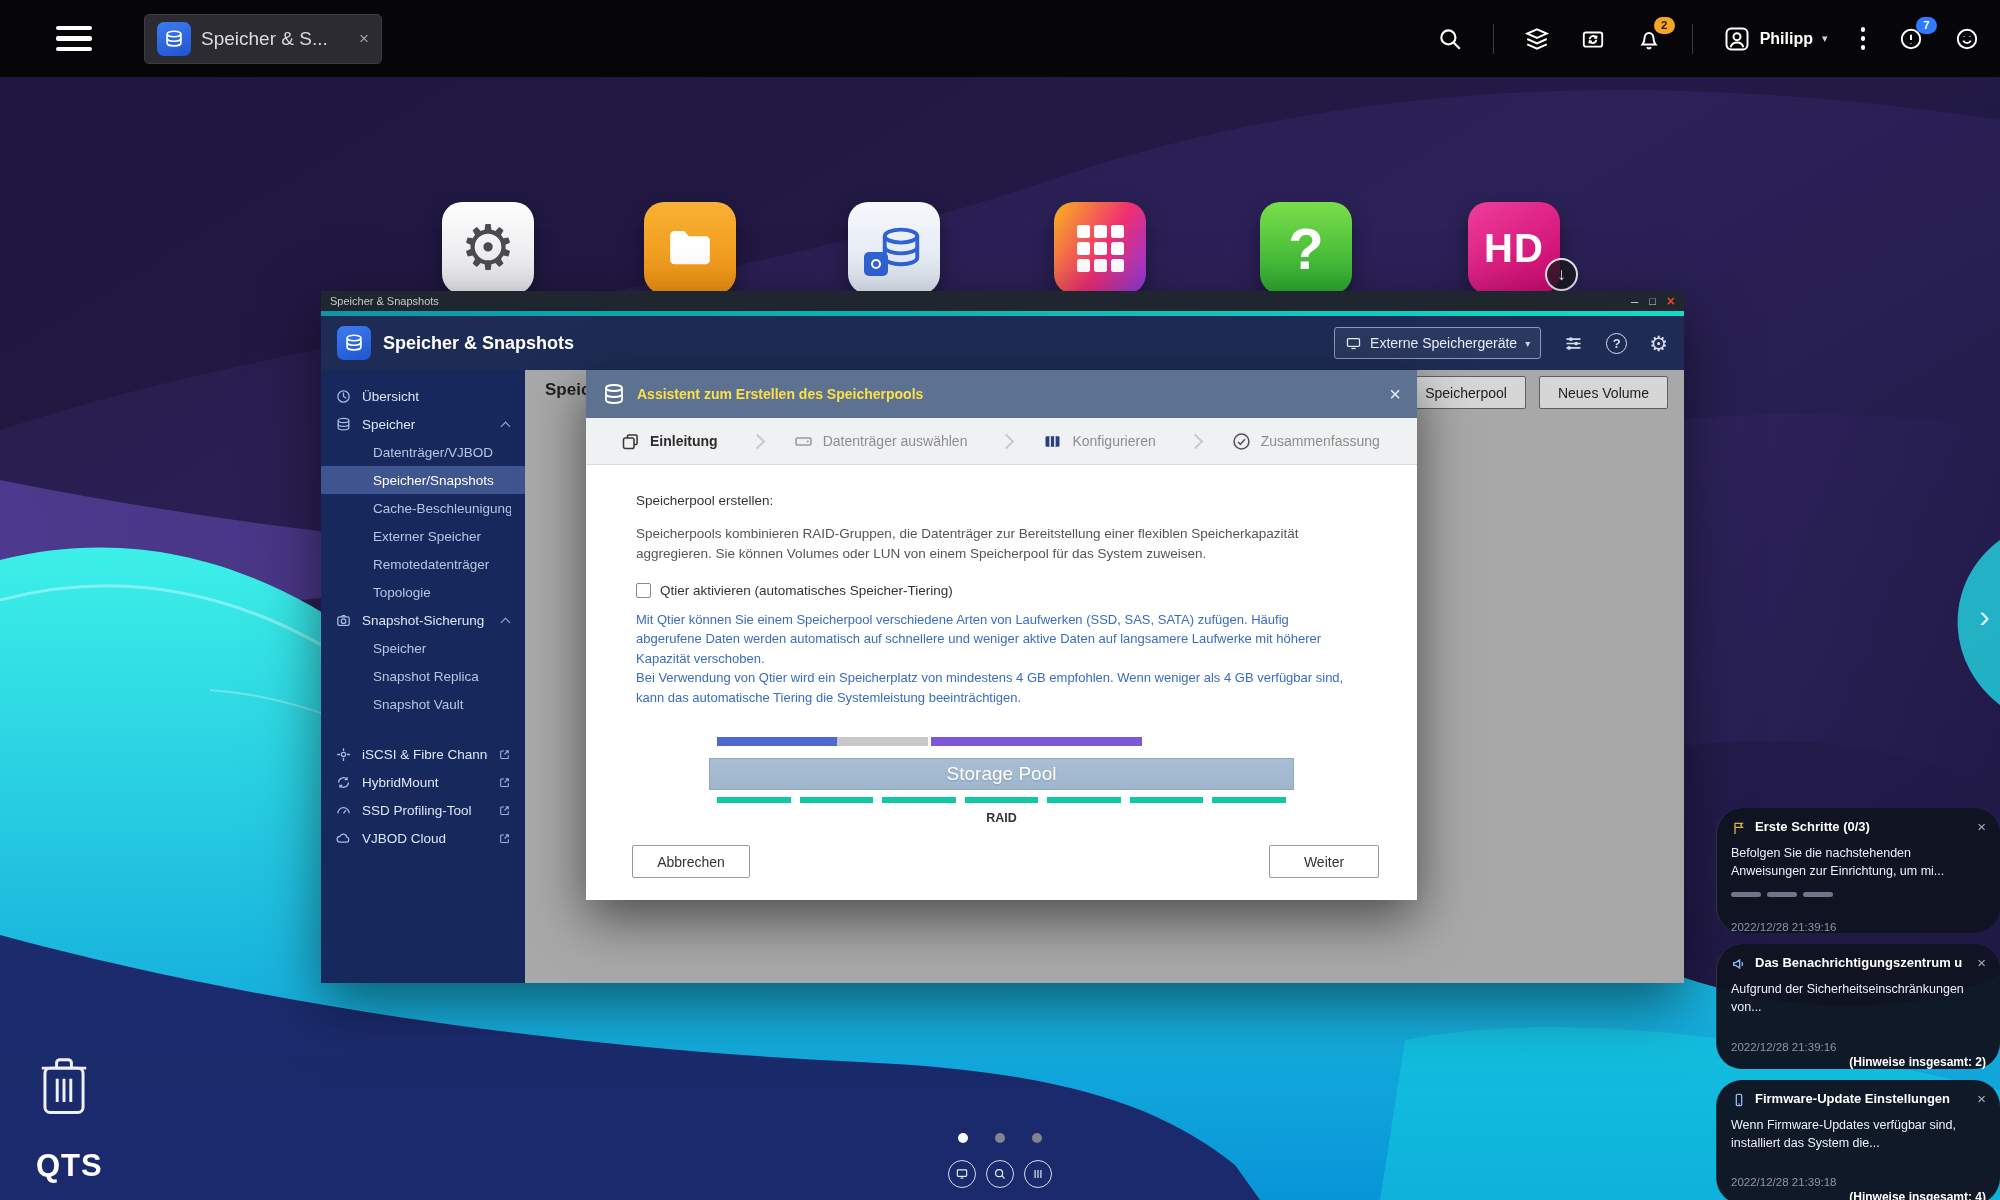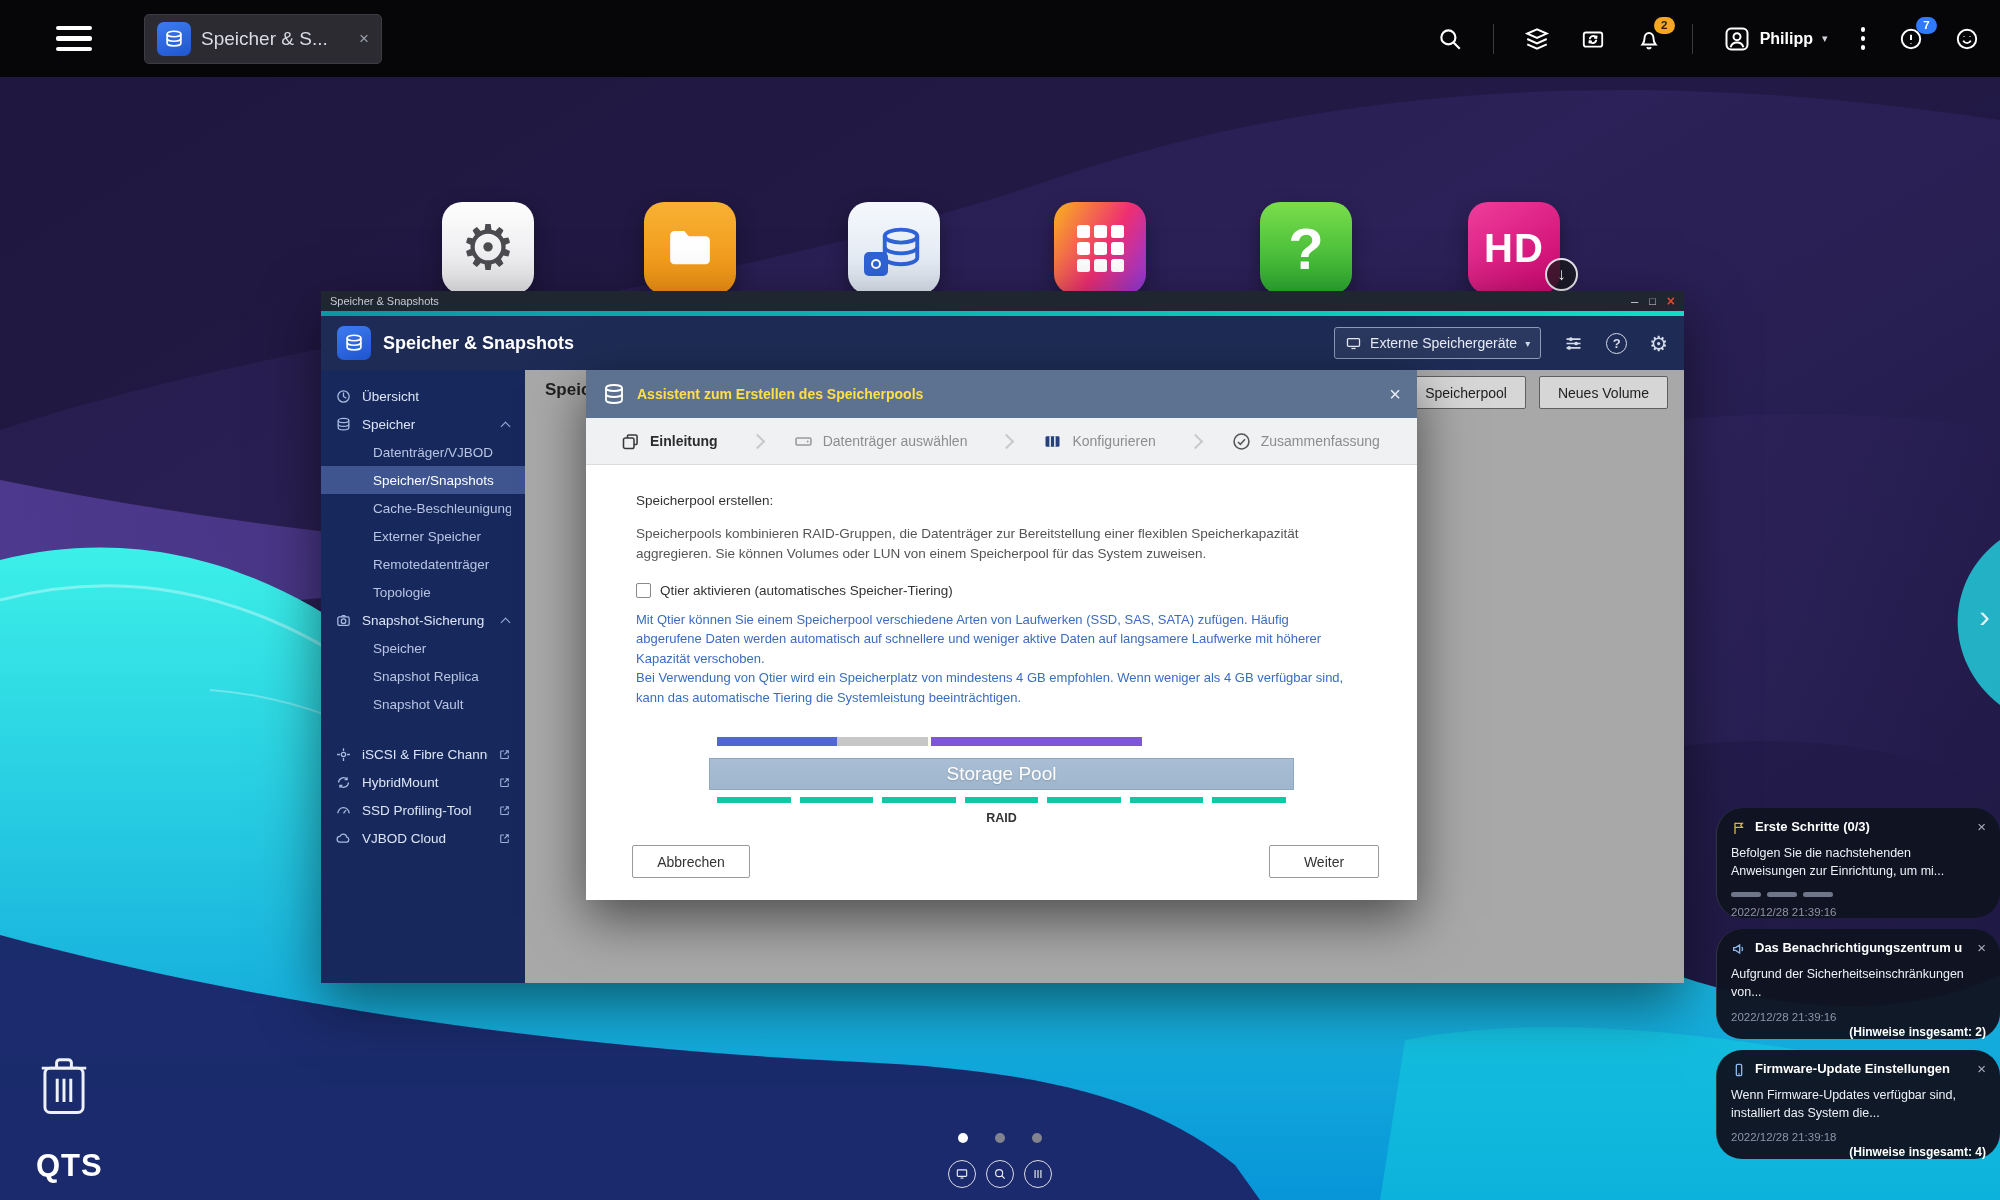--- a/index.html
+++ b/index.html
@@ -111,21 +111,21 @@
   
   .toasts { position:absolute; right:0; top:808px; width:284px; display:flex; flex-direction:column; gap:11px; z-index:60; }
   .toast { background:rgba(16,19,32,.96); padding:11px 14px 0; color:#fff; border-left:1px solid rgba(255,255,255,.14);border-radius:26px; }
   .trow { display:flex; align-items:flex-start; gap:8px; }
   .ticon { width:16px; height:16px; flex:0 0 16px; margin-top:1px; display:flex; }
   .ttitle { font-size:13px; font-weight:700; flex:1; line-height:1.3; white-space:nowrap; overflow:hidden; }
   .tclose { color:#a7adbc; font-size:15px; line-height:1; margin-left:6px; }
   .tbody { font-size:12.5px; line-height:1.45; margin-top:8px; color:#eef1f7; }
   .tdash { display:flex; gap:6px; margin-top:12px; }
   .tdash i { width:30px; height:5px; border-radius:3px; background:#70768a; display:block; }
-  .ttime { font-size:11.5px; color:#8e95a8; margin-top:9px; }
+  .ttime { font-size:11.5px; color:#8e95a8; margin-top:24px; }
   .tcount { font-size:12px; font-weight:700; text-align:right; margin-top:2px; color:#fff; }
 
   
   .trash { position:absolute; left:34px; top:1048px; z-index:5; }
   .qts { position:absolute; left:36px; top:1148px; font-size:31px; font-weight:700; color:#fff; letter-spacing:1px; z-index:5; }
   .pager { position:absolute; left:50%; top:1133px; transform:translateX(-50%); display:flex; gap:27px; z-index:5; }
   .pdot { width:10px; height:10px; border-radius:50%; background:#83838f; }
   .pdot.active { background:#fff; }
   .dock { position:absolute; left:50%; top:1160px; transform:translateX(-50%); display:flex; gap:10px; z-index:5; }
   .dockbtn { width:28px; height:28px; border-radius:50%; border:1.5px solid #d9dde6; display:flex; align-items:center; justify-content:center; }

